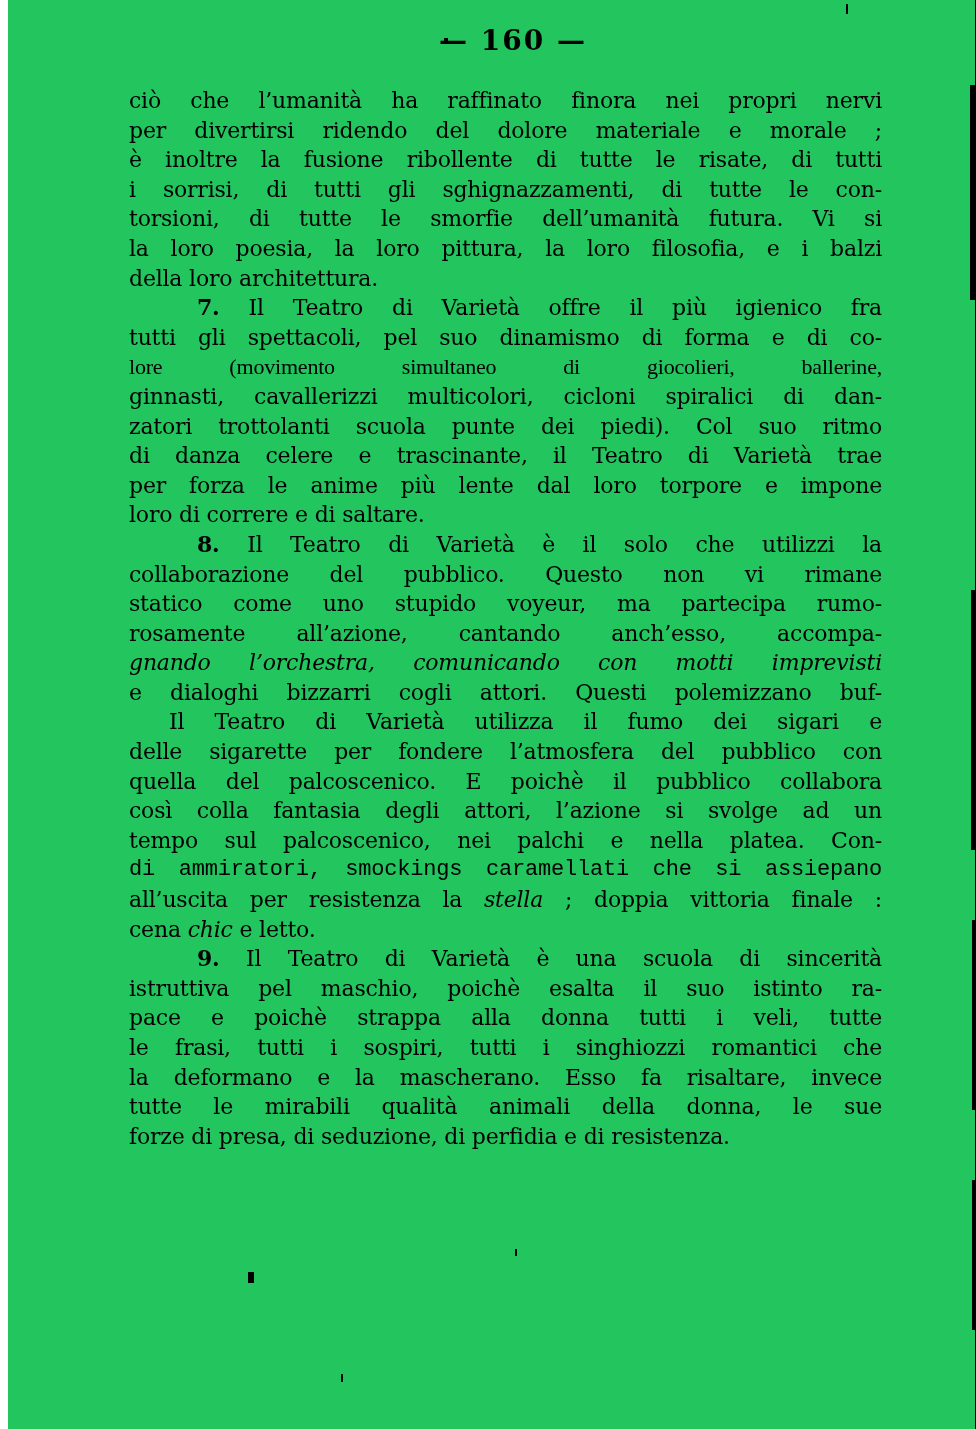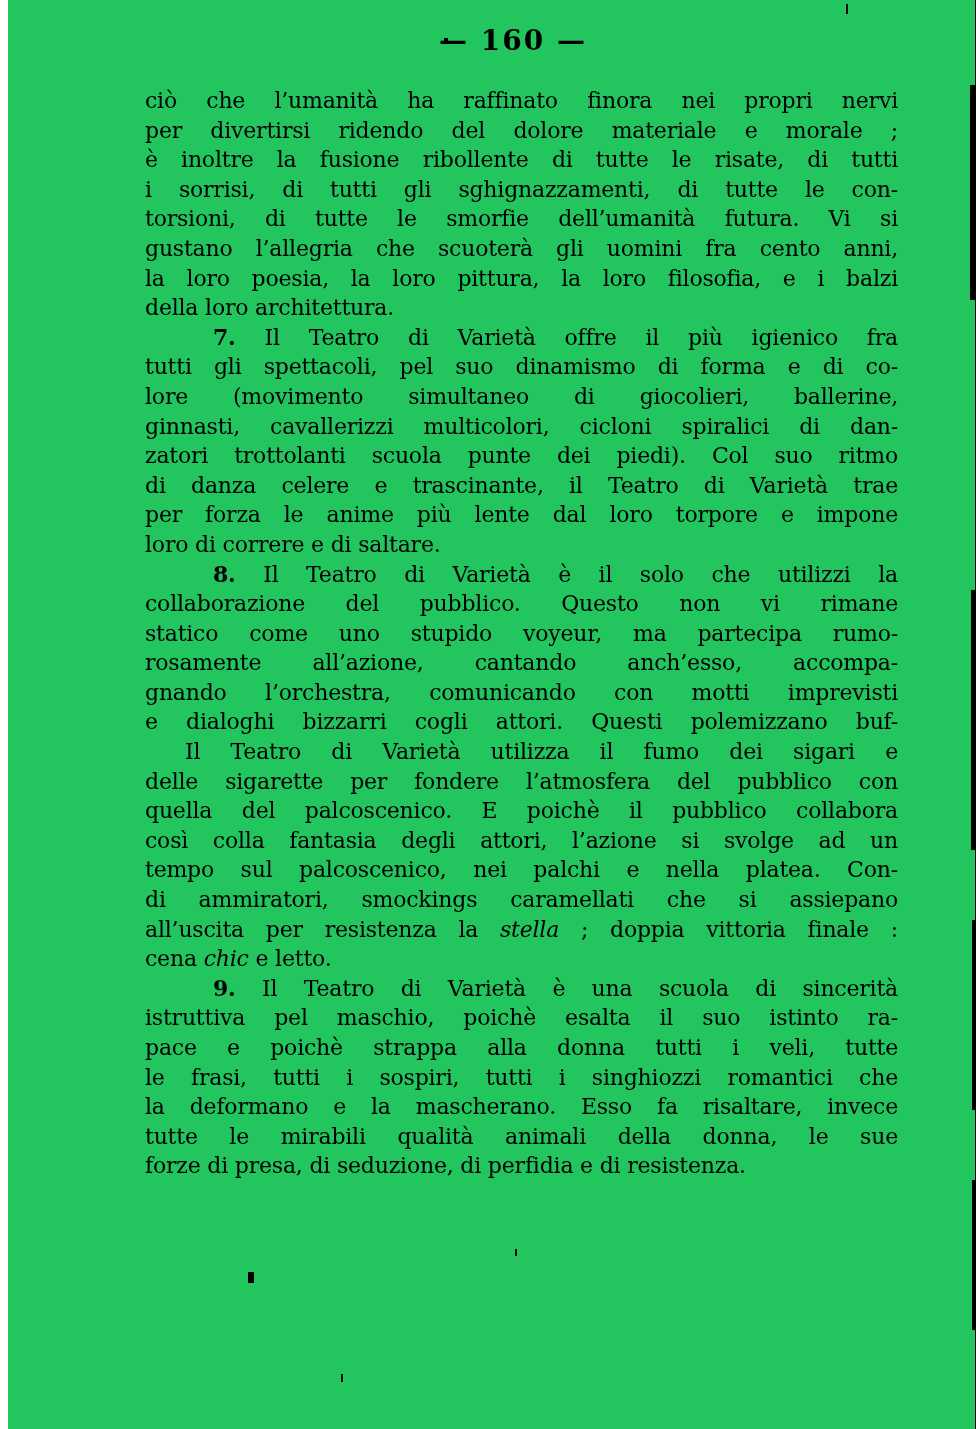--- a/index.html
+++ b/index.html
@@ -23,21 +23,21 @@
     left: 135px;
     width: 740px;
     text-align: center;
     font-size: 28px;
     font-weight: bold;
     letter-spacing: 2px;
   }
   .body-block {
     position: absolute;
     top: 86px;
-    left: 137px;
+    left: 121px;
     width: 753px;
     font-size: 22px;
     line-height: 29.6px;
     letter-spacing: -0.2px;
   }
   .line {
     text-align: justify;
     text-align-last: justify;
     height: 29.6px;
     overflow: hidden;
@@ -71,43 +71,42 @@
 <div class="page">
 
   <div class="header">— 160 —</div>
 
   <div class="body-block">
       <div class="line" style="padding-left: 0px;"><span>ciò che l’umanità ha raffinato finora nei propri nervi</span></div>
       <div class="line" style="padding-left: 0px;"><span>per divertirsi ridendo del dolore materiale e morale ;</span></div>
       <div class="line" style="padding-left: 0px;"><span>è inoltre la fusione ribollente di tutte le risate, di tutti</span></div>
       <div class="line" style="padding-left: 0px;"><span>i sorrisi, di tutti gli sghignazzamenti, di tutte le con-</span></div>
       <div class="line" style="padding-left: 0px;"><span>torsioni, di tutte le smorfie dell’umanità futura. Vi si</span></div>
-      <div class="line" style="padding-left: 0px;"><span>gustano l’allegria che scuoterà gli uomini fra cento anni,</span></div>
       <div class="line" style="padding-left: 0px;"><span>la loro poesia, la loro pittura, la loro filosofia, e i balzi</span></div>
       <div class="line end" style="padding-left: 0px;"><span>della loro architettura.</span></div>
       <div class="line" style="padding-left: 68px;"><span class="b">7.</span><span> Il Teatro di Varietà offre il più igienico fra</span></div>
       <div class="line" style="padding-left: 0px;"><span>tutti gli spettacoli, pel suo dinamismo di forma e di co-</span></div>
-      <div class="line" style="padding-left: 0px;"><span>lore (movimento simultaneo di giocolieri, ballerine,</span></div>
+      <div class="line" style="padding-left: 0px; font-family: Liberation Serif, serif;"><span>lore (movimento simultaneo di giocolieri, ballerine,</span></div>
       <div class="line" style="padding-left: 0px;"><span>ginnasti, cavallerizzi multicolori, cicloni spiralici di dan-</span></div>
       <div class="line" style="padding-left: 0px;"><span>zatori trottolanti scuola punte dei piedi). Col suo ritmo</span></div>
       <div class="line" style="padding-left: 0px;"><span>di danza celere e trascinante, il Teatro di Varietà trae</span></div>
       <div class="line" style="padding-left: 0px;"><span>per forza le anime più lente dal loro torpore e impone</span></div>
       <div class="line end" style="padding-left: 0px;"><span>loro di correre e di saltare.</span></div>
       <div class="line" style="padding-left: 68px;"><span class="b">8.</span><span> Il Teatro di Varietà è il solo che utilizzi la</span></div>
       <div class="line" style="padding-left: 0px;"><span>collaborazione del pubblico. Questo non vi rimane</span></div>
       <div class="line" style="padding-left: 0px;"><span>statico come uno stupido voyeur, ma partecipa rumo-</span></div>
       <div class="line" style="padding-left: 0px;"><span>rosamente all’azione, cantando anch’esso, accompa-</span></div>
-      <div class="line" style="padding-left: 0px;"><span>gnando l’orchestra, comunicando con motti imprevisti</span></div>
+      <div class="line" style="padding-left: 0px; font-style: italic;"><span>gnando l’orchestra, comunicando con motti imprevisti</span></div>
       <div class="line" style="padding-left: 0px;"><span>e dialoghi bizzarri cogli attori. Questi polemizzano buf-</span></div>
       <div class="line" style="padding-left: 40px;"><span>Il Teatro di Varietà utilizza il fumo dei sigari e</span></div>
       <div class="line" style="padding-left: 0px;"><span>delle sigarette per fondere l’atmosfera del pubblico con</span></div>
       <div class="line" style="padding-left: 0px;"><span>quella del palcoscenico. E poichè il pubblico collabora</span></div>
       <div class="line" style="padding-left: 0px;"><span>così colla fantasia degli attori, l’azione si svolge ad un</span></div>
       <div class="line" style="padding-left: 0px;"><span>tempo sul palcoscenico, nei palchi e nella platea. Con-</span></div>
-      <div class="line" style="padding-left: 0px;"><span>di ammiratori, smockings caramellati che si assiepano</span></div>
+      <div class="line" style="padding-left: 0px; font-family: Liberation Mono, monospace;"><span>di ammiratori, smockings caramellati che si assiepano</span></div>
       <div class="line" style="padding-left: 0px;"><span>all’uscita per resistenza la </span><span class="i">stella</span><span> ; doppia vittoria finale :</span></div>
       <div class="line end" style="padding-left: 0px;"><span>cena </span><span class="i">chic</span><span> e letto.</span></div>
       <div class="line" style="padding-left: 68px;"><span class="b">9.</span><span> Il Teatro di Varietà è una scuola di sincerità</span></div>
       <div class="line" style="padding-left: 0px;"><span>istruttiva pel maschio, poichè esalta il suo istinto ra-</span></div>
       <div class="line" style="padding-left: 0px;"><span>pace e poichè strappa alla donna tutti i veli, tutte</span></div>
       <div class="line" style="padding-left: 0px;"><span>le frasi, tutti i sospiri, tutti i singhiozzi romantici che</span></div>
       <div class="line" style="padding-left: 0px;"><span>la deformano e la mascherano. Esso fa risaltare, invece</span></div>
       <div class="line" style="padding-left: 0px;"><span>tutte le mirabili qualità animali della donna, le sue</span></div>
       <div class="line end" style="padding-left: 0px;"><span>forze di presa, di seduzione, di perfidia e di resistenza.</span></div>
     </div>

